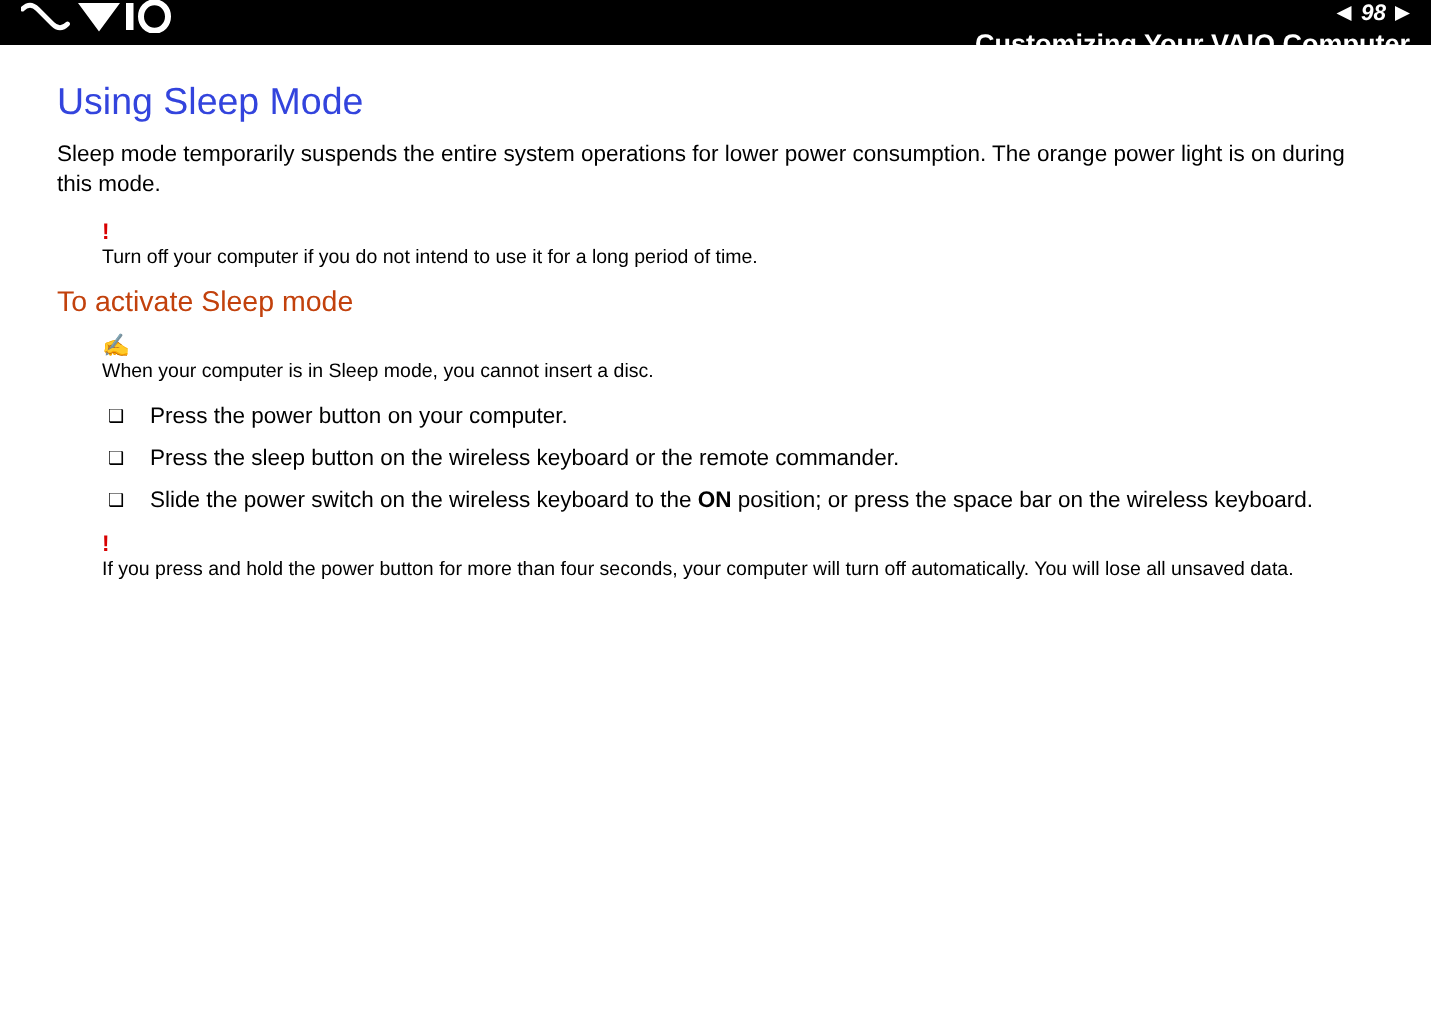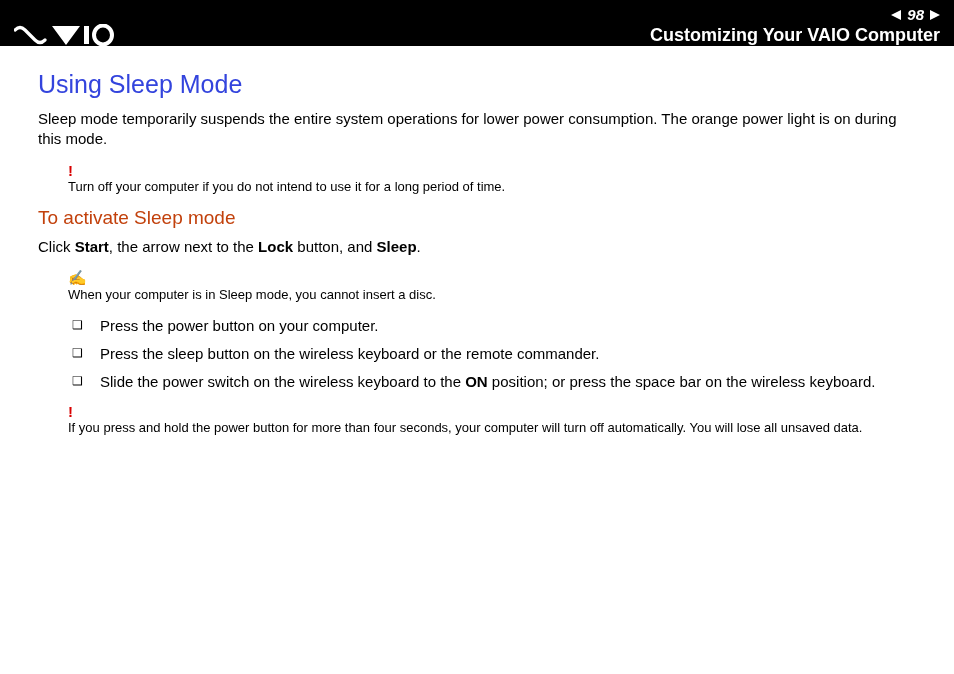--- a/index.html
+++ b/index.html
@@ -7,23 +7,23 @@
       width: 954px;
       height: 674px;
       font-family: Arial, Helvetica, sans-serif;
       background: #fff;
       color: #000;
       overflow: hidden;
     }
     .header {
       background: #000;
       color: #fff;
-      height: 46px;
+      height: 30px;
       display: flex;
-      align-items: flex-end;
+      align-items: flex-start;
       justify-content: space-between;
       padding: 0 14px;
     }
     .logo {
       display: flex;
       align-items: center;
       gap: 1px;
       font-size: 26px;
       font-weight: bold;
       letter-spacing: -1px;
@@ -153,23 +153,20 @@
 
   <p class="intro">Sleep mode temporarily suspends the entire system operations for lower power consumption. The orange power light is on during this mode.</p>
 
   <div class="callout">
     <span class="mark mark-warn">!</span>
     <span class="text">Turn off your computer if you do not intend to use it for a long period of time.</span>
   </div>
 
   <h2 class="subheading">To activate Sleep mode</h2>
 
-  <p class="para">
-    <span>Click </span><b>Start</b><span>, the arrow next to the </span><b>Lock</b><span> button, and </span><b>Sleep</b><span>.</span>
-  </p>
 
   <div class="callout">
     <span class="mark mark-note">✍</span>
     <span class="text">When your computer is in Sleep mode, you cannot insert a disc.</span>
   </div>
 
 
 
   <ul class="bullets">
     <li>Press the power button on your computer.</li>

